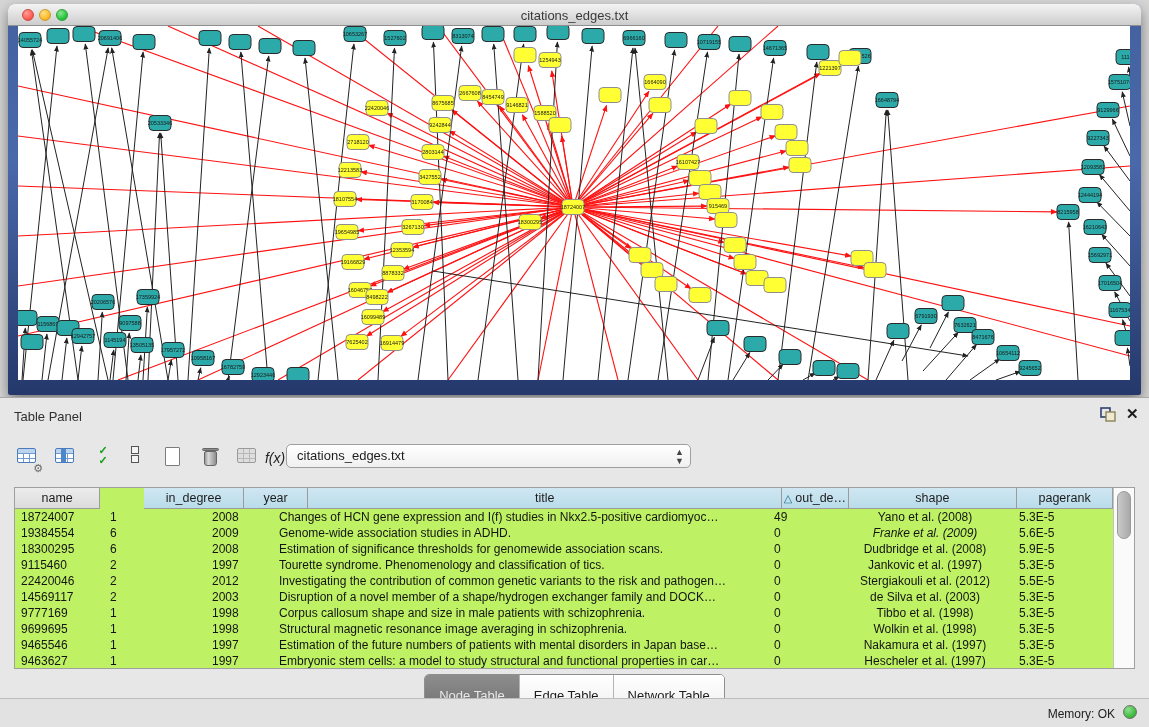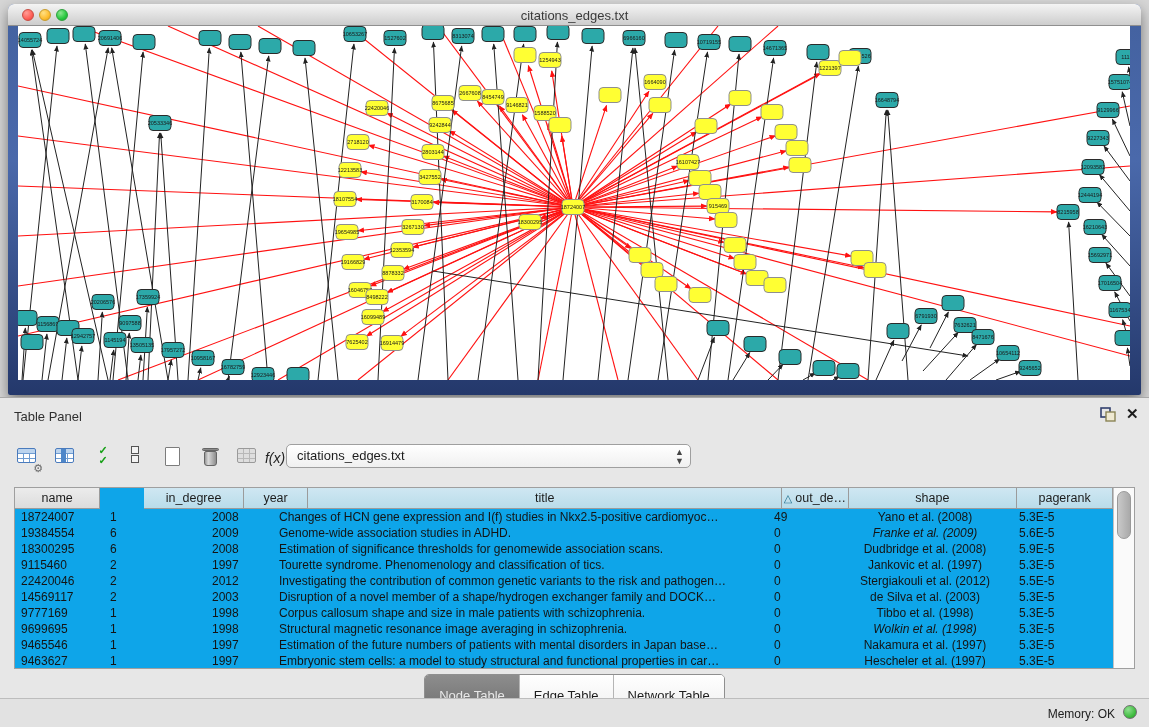--- a/index.html
+++ b/index.html
@@ -52,21 +52,21 @@
     border:1px solid #9a9a9a; border-radius:2px;
     background:
       repeating-linear-gradient(90deg, transparent 0 5px, #b8b8b8 5px 6px),
       repeating-linear-gradient(transparent 0 4px, #b8b8b8 4px 5px), #dedede; }
   .fx { font-style:italic; font-size:14px; color:#222; line-height:26px; }
   #table-select { left:272px; top:2px; width:405px; height:24px; background:linear-gradient(#ffffff,#f0f0f0);
     border:1px solid #9f9f9f; border-radius:5px; font-size:13px; color:#1d1d1d;
     line-height:22px; padding-left:10px; }
   #select-stepper { right:6px; top:3px; font-size:9px; color:#444; line-height:9px; text-align:center; }
 
-  #data-table { left:14px; top:89px; width:1121px; height:182px; background:#0ea5e9;
+  #data-table { left:14px; top:89px; width:1121px; height:182px; background:#bef264;
     border:1px solid #9f9f9f; }
   #header-row { left:0; top:0; width:1098px; height:21px; display:flex; }
   .hcell { height:21px; border-right:1px solid #9b9b9b; border-bottom:1px solid #9b9b9b;
     font-size:12.5px; color:#1c1c1c; text-align:center; line-height:20px;
     background:linear-gradient(#cfe7f2,#b9dcea); overflow:hidden; white-space:nowrap; }
   .hcell.gray { background:linear-gradient(#ececec,#dcdcdc); }
   .sort-tri { color:#1f6f8d; font-size:11px; }
   #rows { left:0; top:21px; width:1098px; }
   .trow { display:flex; height:16px; }
   .tcell { font-size:12px; color:#141414; white-space:nowrap; overflow:hidden;
@@ -818,21 +818,21 @@
           <div class="tcell" style="width: 69px;">0</div>
           <div class="tcell center" style="width: 176px;">Tibbo et al. (1998)</div>
           <div class="tcell" style="width: 100px;">5.3E-5</div>
         </div>
         <div class="trow">
           <div class="tcell" style="width: 89px;">9699695</div>
           <div class="tcell" style="width: 102px;">1</div>
           <div class="tcell" style="width: 67px;">1998</div>
           <div class="tcell" style="width: 495px;">Structural magnetic resonance image averaging in schizophrenia.</div>
           <div class="tcell" style="width: 69px;">0</div>
-          <div class="tcell center" style="width: 176px; font-style: italic;">Wolkin et al. (1998)</div>
+          <div class="tcell center" style="width: 176px;">Wolkin et al. (1998)</div>
           <div class="tcell" style="width: 100px;">5.3E-5</div>
         </div>
         <div class="trow">
           <div class="tcell" style="width: 89px;">9465546</div>
           <div class="tcell" style="width: 102px;">1</div>
           <div class="tcell" style="width: 67px;">1997</div>
           <div class="tcell" style="width: 495px;">Estimation of the future numbers of patients with mental disorders in Japan base…</div>
           <div class="tcell" style="width: 69px;">0</div>
           <div class="tcell center" style="width: 176px;">Nakamura et al. (1997)</div>
           <div class="tcell" style="width: 100px;">5.3E-5</div>

